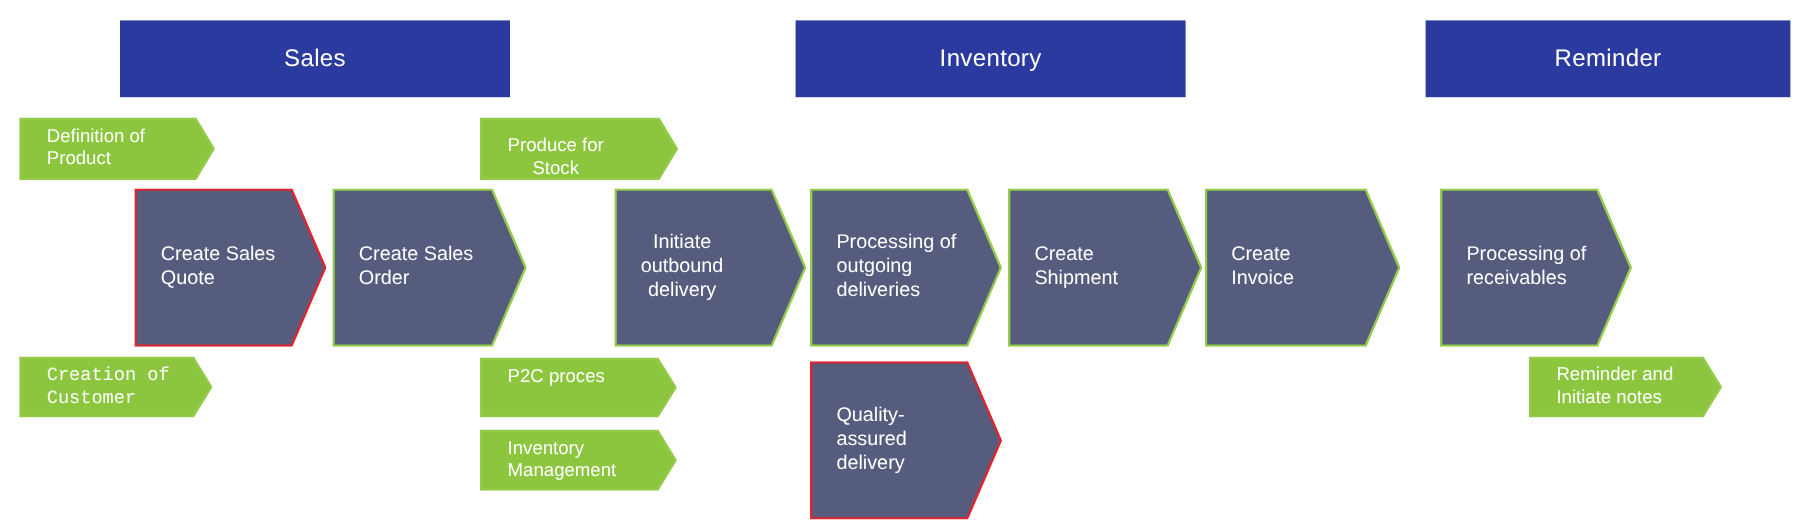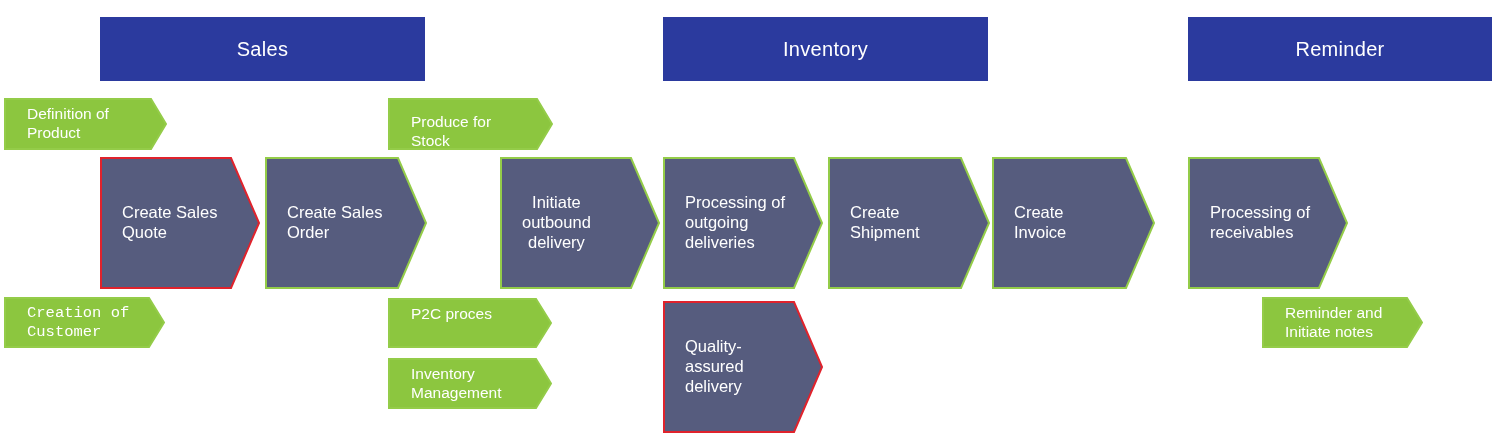--- a/index.html
+++ b/index.html
@@ -8,21 +8,21 @@
   }
   *{box-sizing:border-box;}
   html,body{margin:0;padding:0;}
   body{background:var(--background);font-family:"Liberation Sans",sans-serif;}
   .canvas{position:relative;width:1500px;height:440px;background:var(--background);overflow:hidden;}
 
   .hdr{position:absolute;top:17px;height:64px;background:var(--header-blue);
        color:var(--text);display:flex;align-items:center;justify-content:center;
        font-size:20px;letter-spacing:.3px;}
 
-  .shape{position:absolute;}
+  .shape{position:absolute;margin-left:12px;}
   .shape svg{position:absolute;left:0;top:0;display:block;}
   .shape polygon{stroke-width:2;stroke-linejoin:miter;}
   .fill-dark polygon{fill:var(--process-fill);}
   .fill-green polygon{fill:var(--annotation-green);}
   .stroke-green polygon{stroke:var(--border-green);}
   .stroke-red polygon{stroke:var(--border-red);}
 
   .label{position:absolute;top:0;bottom:0;display:flex;align-items:center;
          color:var(--text);white-space:pre-line;}
   .fill-dark .label{left:22px;right:26px;font-size:16.5px;line-height:1.2;}
@@ -44,21 +44,21 @@
     <span>Reminder</span>
   </div>
 
   <div class="shape fill-green stroke-green" style="left:4px;top:98px;width:163px;height:52px;">
       <svg width="163" height="52">
         <polygon points="1,1 147,1 162,26 147,51 1,51"></polygon>
       </svg>
     <span class="label">Definition of
 Product</span>
   </div>
-  <div class="shape fill-green stroke-green" style="left:388px;top:98px;width:165px;height:68px;">
+  <div class="shape fill-green stroke-green" style="left:388px;top:98px;width:165px;height:68px;text-align:center;">
       <svg width="165" height="52">
         <polygon points="1,1 149,1 164,26 149,51 1,51"></polygon>
       </svg>
     <span class="label">Produce for
 Stock</span>
   </div>
 
   <div class="shape fill-dark stroke-red" style="left:100px;top:157px;width:160px;height:132px;">
       <svg width="160" height="132">
         <polygon points="1,1 131,1 159,66 131,131 1,131"></polygon>

